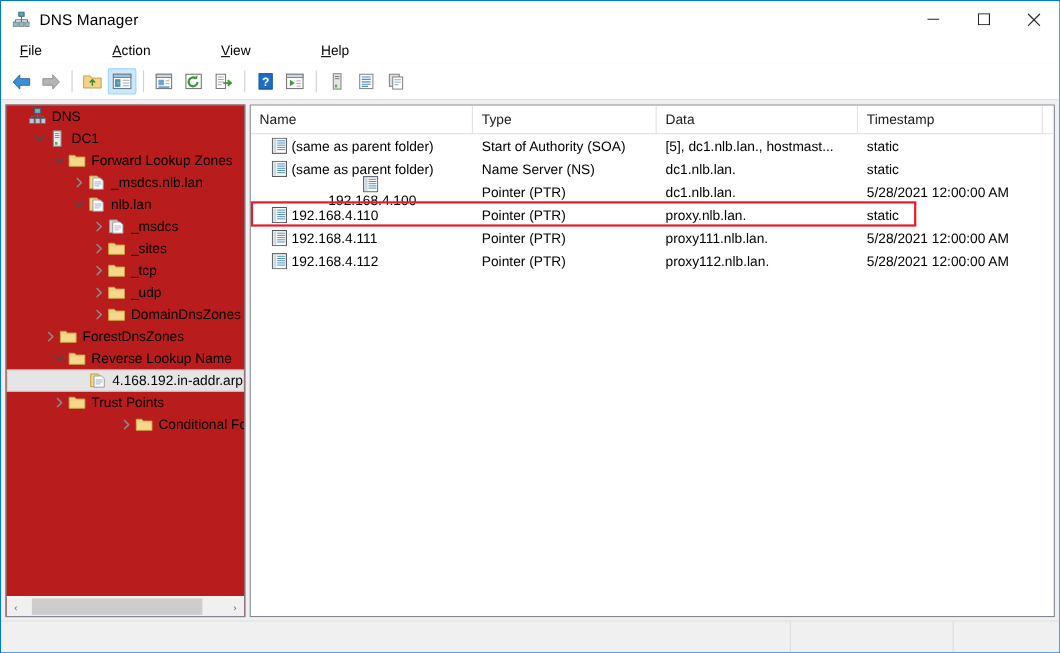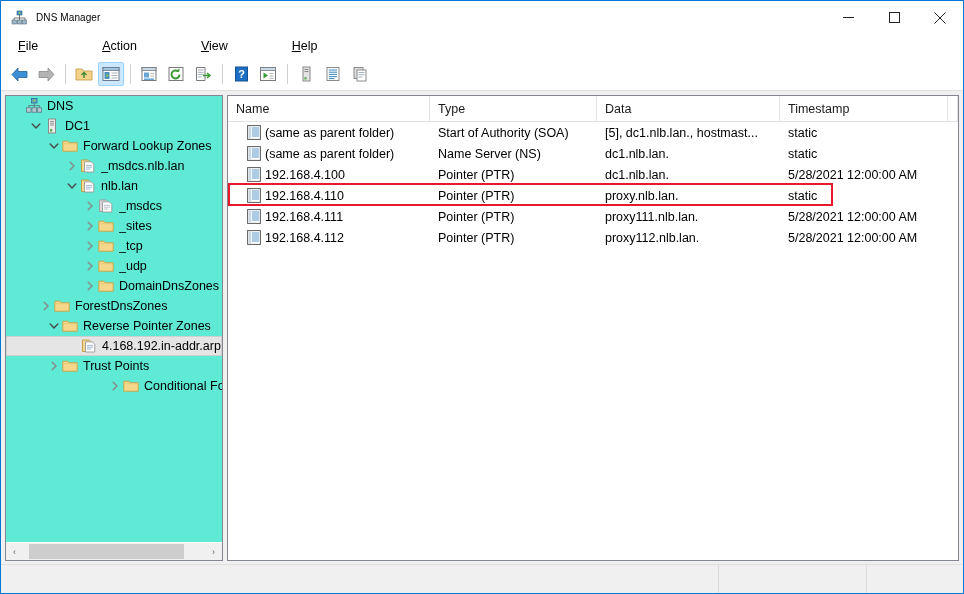--- a/index.html
+++ b/index.html
@@ -34,21 +34,21 @@
     align-items: center;
   }
   .title-icon {
     width: 16px; height: 16px;
     margin-left: 10px;
     margin-right: 9px;
     position: relative;
     flex: none;
   }
   .title-text {
-    font-size: 10px;
+    font-size: 14px;
     color: #000000;
     letter-spacing: 0.1px;
   }
   .win-buttons {
     position: absolute;
     right: 0; top: 0;
     height: 33px;
     display: flex;
   }
   .win-btn {
@@ -125,21 +125,21 @@
     height: 474px;
     background: #f0f0f0;
   }
 
   
   .tree-pane {
     position: absolute;
     left: 4px; top: 4px;
     width: 218px;
     height: 466px;
-    background: #5eead4;
+    background: #b91c1c;
     border: 1px solid #828790;
     box-sizing: border-box;
     overflow: hidden;
   }
   .tree-scroll {
     position: absolute;
     left: 0; top: 0;
     right: 0;
     bottom: 18px;
     overflow: hidden;
@@ -590,21 +590,21 @@
           <div class="tree-row" style="padding-left: 40px;">
             <span class="twisty">
               <svg width="10" height="10" viewBox="0 0 10 10">
                 <path d="M1.2 3 L5 7 L8.8 3" fill="none" stroke="#4a4a4a" stroke-width="1.4" stroke-linecap="round" stroke-linejoin="round"></path>
               </svg>
             </span>
             <span class="tree-icon"><svg width="16" height="16" viewBox="0 0 16 16">
                 <path d="M0.8 3.2 L6 3.2 L7.2 4.8 L15.2 4.8 L15.2 13.2 L0.8 13.2 Z" fill="#f5d88c" stroke="#c9a33f" stroke-width="0.9" stroke-linejoin="round"></path>
                 <path d="M0.8 5.6 L15.2 5.6" stroke="#e4c473" stroke-width="0.7"></path>
               </svg></span>
-            <span class="tree-label">Reverse Pointer Zones</span>
+            <span class="tree-label">Reverse Lookup Name</span>
           </div>
           <div class="tree-row selected" style="padding-left: 58px;">
             <span class="twisty empty"></span>
             <span class="tree-icon"><svg width="16" height="16" viewBox="0 0 16 16">
                 <path d="M1.5 2 L8.2 2 L10.5 4.2 L10.5 13.5 L1.5 13.5 Z" fill="#f3d896" stroke="#c29a3a" stroke-width="0.9"></path>
                 <path d="M4.5 3.8 L11.2 3.8 L13.8 6.2 L13.8 14 L4.5 14 Z" fill="#ffffff" stroke="#9a9a9a" stroke-width="0.9"></path>
                 <line x1="6" y1="7.4" x2="12.2" y2="7.4" stroke="#8aa8c4" stroke-width="0.8"></line>
                 <line x1="6" y1="9.2" x2="12.2" y2="9.2" stroke="#8aa8c4" stroke-width="0.8"></line>
                 <line x1="6" y1="11" x2="10.4" y2="11" stroke="#8aa8c4" stroke-width="0.8"></line>
               </svg></span>
@@ -703,21 +703,21 @@
               <span>Name Server (NS)</span>
             </div>
             <div class="lcell" style="width: 183px;">
               <span>dc1.nlb.lan.</span>
             </div>
             <div class="lcell" style="width: 168px;">
               <span>static</span>
             </div>
           </div>
           <div class="lrow">
-            <div class="lcell name" style="width: 202px;">
+            <div class="lcell name" style="width: 202px; flex-direction: column;">
               <span class="rec-icon"><svg width="14" height="15" viewBox="0 0 14 15">
                   <rect x="0.6" y="0.6" width="12.8" height="13.8" fill="#ffffff" stroke="#5a5a5a" stroke-width="1"></rect>
                   <rect x="1.6" y="1.6" width="2.6" height="11.8" fill="#c8d8e6"></rect>
                   <line x1="5" y1="3" x2="12.2" y2="3" stroke="#4a8ec2" stroke-width="0.9"></line>
                   <line x1="5" y1="5" x2="12.2" y2="5" stroke="#4a8ec2" stroke-width="0.9"></line>
                   <line x1="5" y1="7" x2="12.2" y2="7" stroke="#4a8ec2" stroke-width="0.9"></line>
                   <line x1="5" y1="9" x2="12.2" y2="9" stroke="#4a8ec2" stroke-width="0.9"></line>
                   <line x1="5" y1="11" x2="12.2" y2="11" stroke="#4a8ec2" stroke-width="0.9"></line>
                 </svg></span>
               <span>192.168.4.100</span>

